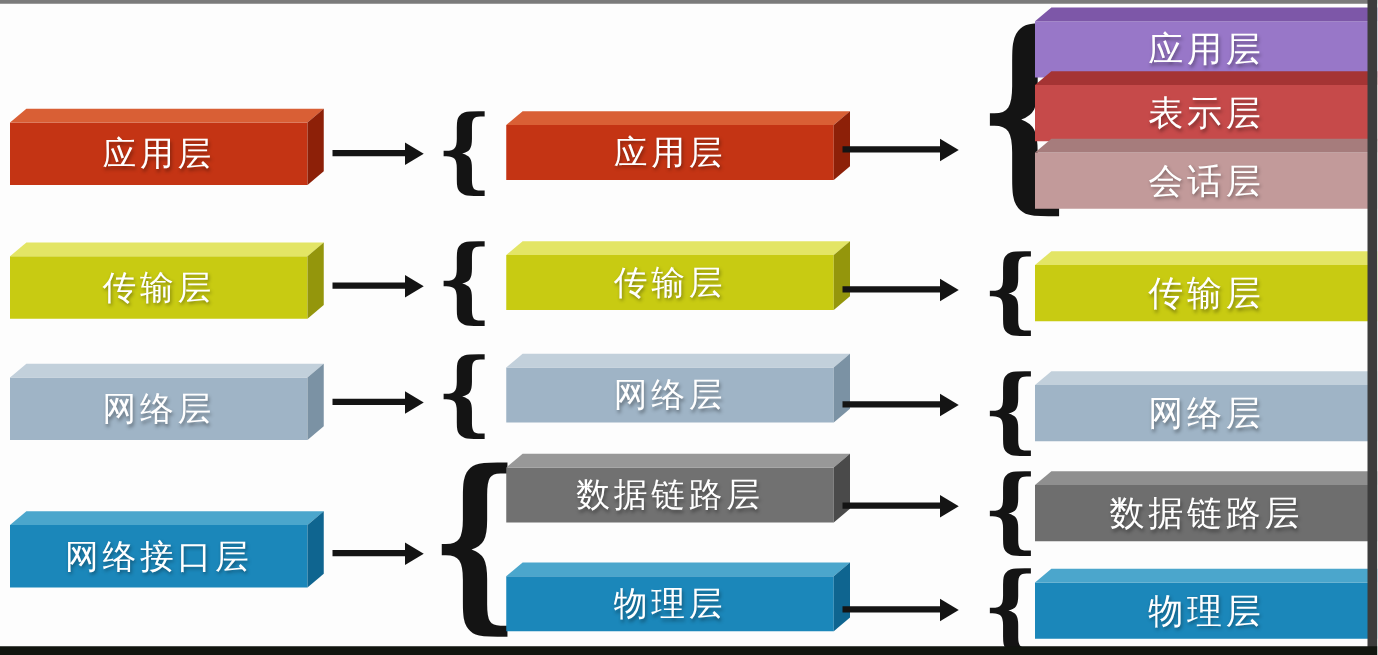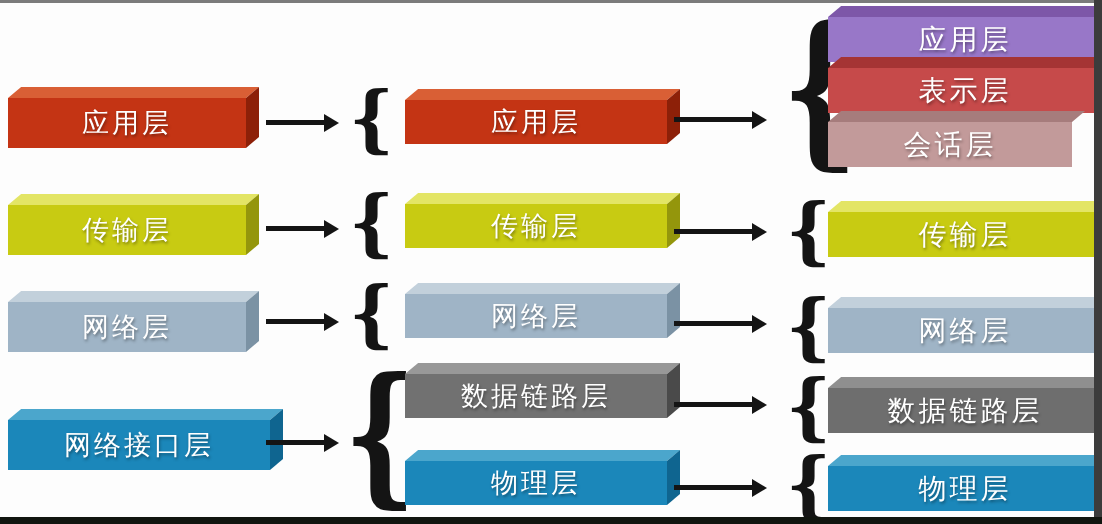--- a/index.html
+++ b/index.html
@@ -52,21 +52,21 @@
 
   <div class="bar side c-red" style="left:8px;top:98px;width:238px;height:50px">
     <span class="bar-label">应用层</span>
   </div>
   <div class="bar side c-yellow" style="left:8px;top:205px;width:238px;height:50px">
     <span class="bar-label">传输层</span>
   </div>
   <div class="bar side c-bluegray" style="left:8px;top:302px;width:238px;height:50px">
     <span class="bar-label">网络层</span>
   </div>
-  <div class="bar side c-blue" style="left:8px;top:420px;width:262px;height:50px">
+  <div class="bar side c-blue" style="left:8px;top:420px;width:238px;height:50px">
     <span class="bar-label">网络接口层</span>
   </div>
 
   <div class="arrow" style="left:266px;top:120px;width:58px"></div>
   <div class="arrow" style="left:266px;top:226px;width:58px"></div>
   <div class="arrow" style="left:266px;top:319px;width:58px"></div>
   <div class="arrow" style="left:266px;top:440px;width:58px"></div>
 
   <span class="brace sm" style="left:349px;top:122px">{</span>
   <span class="brace sm" style="left:349px;top:226px">{</span>
@@ -101,21 +101,21 @@
   <span class="brace sm" style="left:786px;top:410px">{</span>
   <span class="brace sm" style="left:786px;top:488px">{</span>
 
   <div class="col-right">
     <div class="bar c-purple" style="left:828px;top:17px;width:274px;height:45px">
       <span class="bar-label">应用层</span>
     </div>
     <div class="bar c-osired" style="left:828px;top:68px;width:274px;height:45px">
       <span class="bar-label">表示层</span>
     </div>
-    <div class="bar c-mauve" style="left:828px;top:122px;width:244px;height:45px">
+    <div class="bar c-mauve" style="left:828px;top:122px;width:274px;height:45px">
       <span class="bar-label">会话层</span>
     </div>
     <div class="bar c-yellow" style="left:828px;top:212px;width:274px;height:45px">
       <span class="bar-label">传输层</span>
     </div>
     <div class="bar c-bluegray" style="left:828px;top:308px;width:274px;height:45px">
       <span class="bar-label">网络层</span>
     </div>
     <div class="bar c-darkgray" style="left:828px;top:388px;width:274px;height:45px">
       <span class="bar-label">数据链路层</span>

